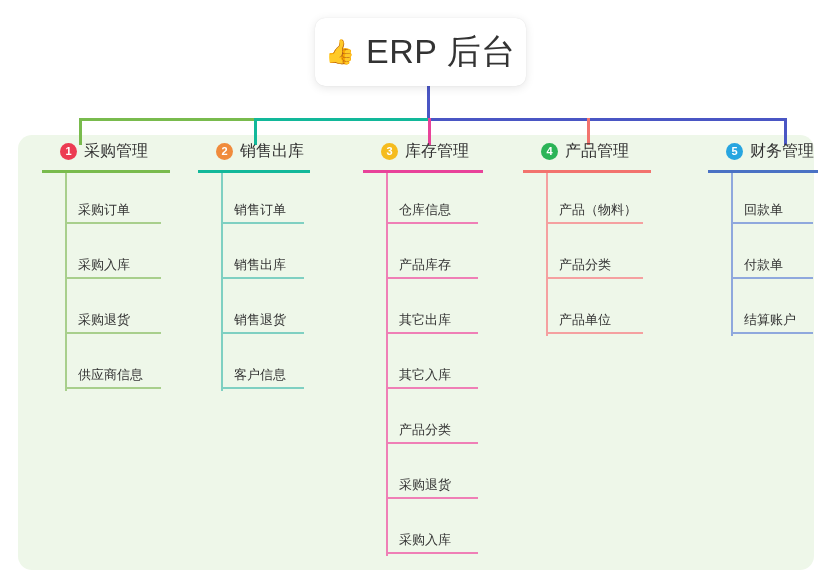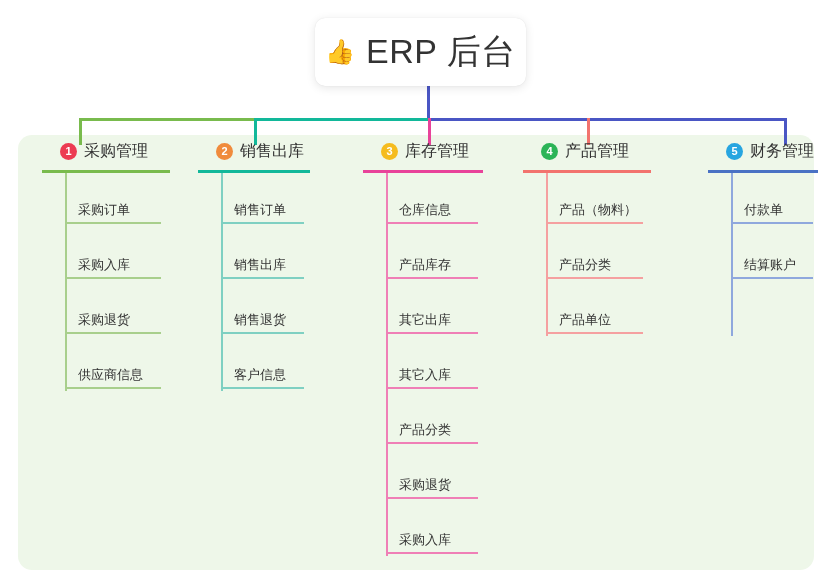--- a/index.html
+++ b/index.html
@@ -296,20 +296,24 @@
     </div>
     <div class="column" style="left: 690px; width: 110px;">
       <div class="col-head">
         <span class="badge" style="background: rgb(39, 165, 224);">5</span>
         <span class="col-title">财务管理</span>
       </div>
       <div class="col-rule" style="background: rgb(74, 114, 196); width: 110px;"></div>
       <div class="branch" style="height: 165px;">
         <div class="spine" style="background: rgb(143, 168, 221); height: 163px;"></div>
         <div class="leaf">
+          <div class="leaf-label">回款单</div>
+          <div class="leaf-rule" style="background: rgb(143, 168, 221); width: 82px;"></div>
+        </div>
+        <div class="leaf">
           <div class="leaf-label">付款单</div>
           <div class="leaf-rule" style="background: rgb(143, 168, 221); width: 82px;"></div>
         </div>
         <div class="leaf">
           <div class="leaf-label">结算账户</div>
           <div class="leaf-rule" style="background: rgb(143, 168, 221); width: 82px;"></div>
         </div>
       </div>
     </div>
   </div>

